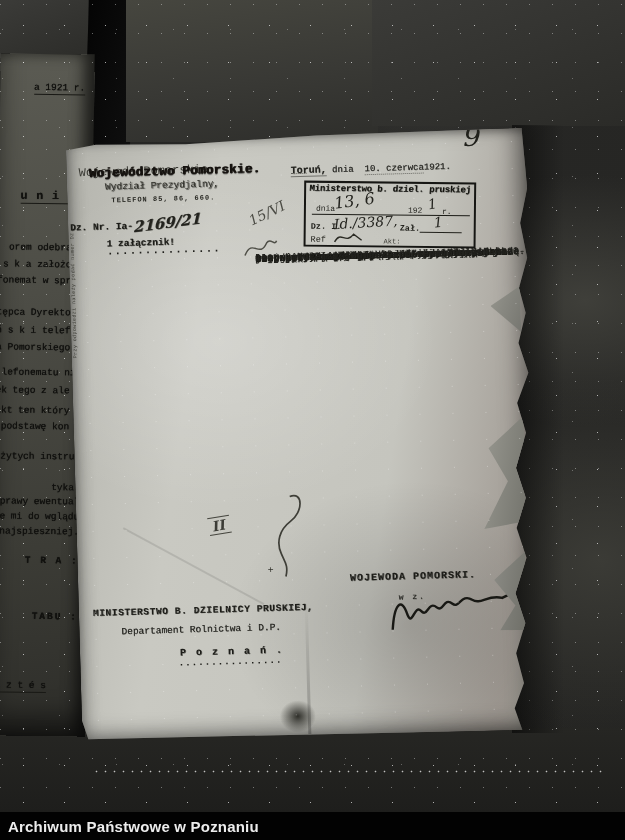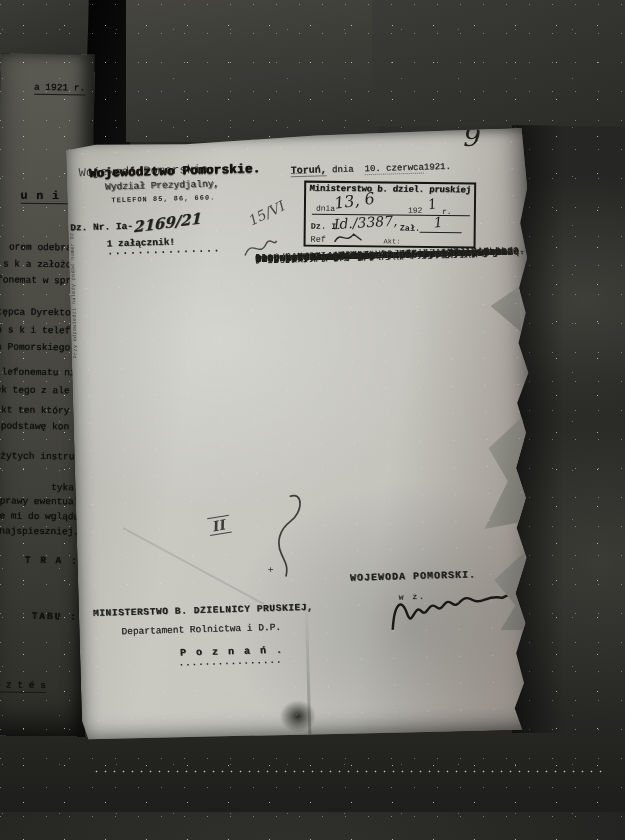--- a/index.html
+++ b/index.html
@@ -283,14 +283,17 @@
     <div class="flap2"></div>
     <div class="flap3"></div>
     <div class="crease"></div>
     <div class="crease2"></div>
     <div class="blot"></div>
     <div class="page-grain"></div>
   </div>
 
   <div class="speck-line"></div>
 
+  <div class="caption-bar">
+    <span>Archiwum Państwowe w Poznaniu</span>
+  </div>
 
 </div>
 
 </body></html>

